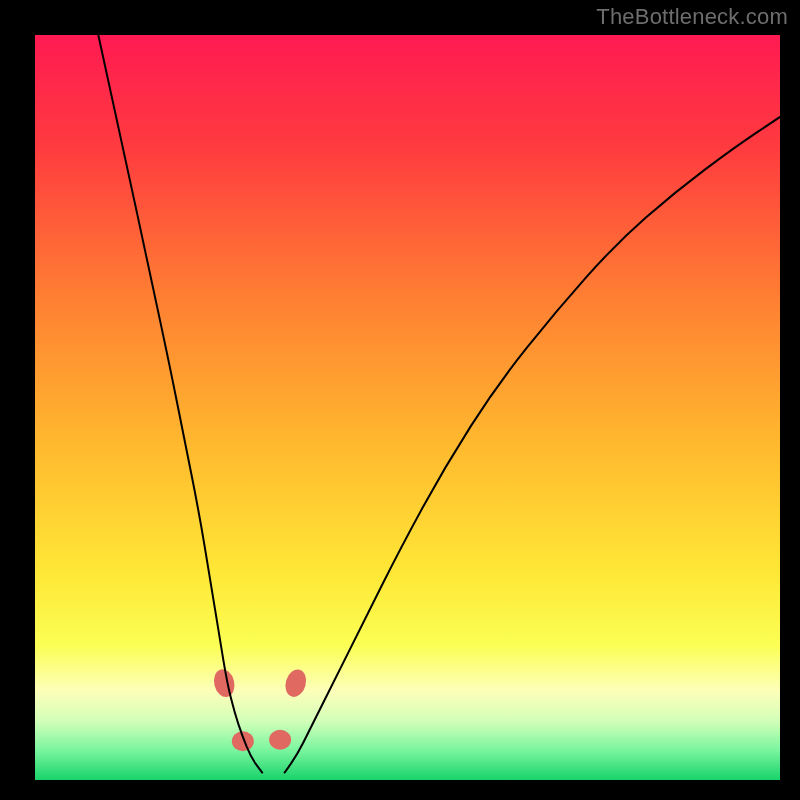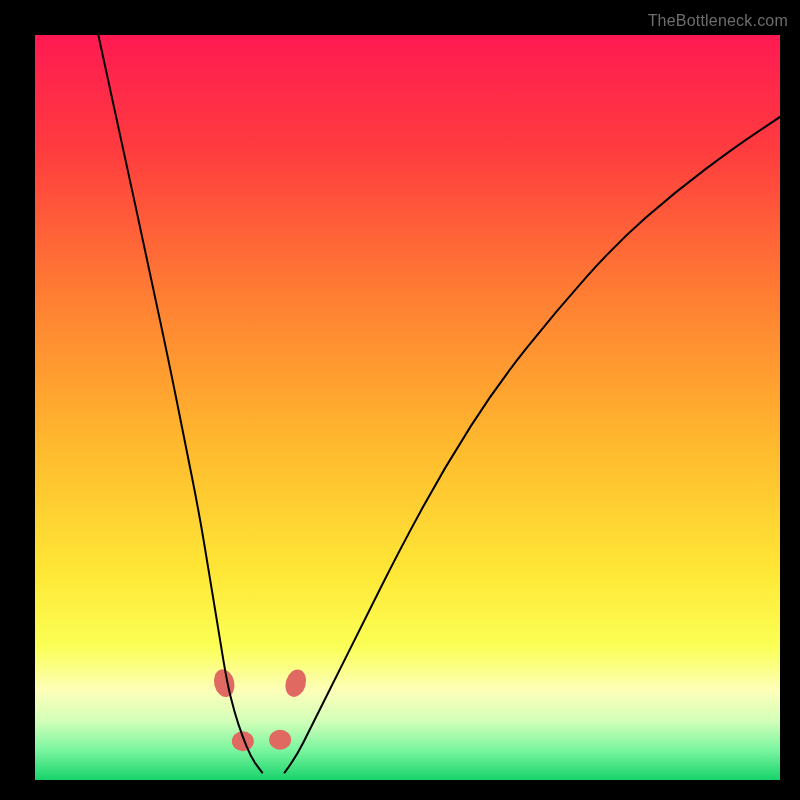--- a/index.html
+++ b/index.html
@@ -22,24 +22,24 @@
   .plot {
     position: absolute;
     left: 35px;
     top: 35px;
     width: 745px;
     height: 745px;
     overflow: hidden;
   }
   .watermark {
     position: absolute;
-    top: 12px;
+    top: 4px;
     right: 12px;
     color: #6d6d6d;
-    font-size: 16px;
+    font-size: 22px;
     font-weight: 500;
     letter-spacing: 0.2px;
     z-index: 20;
   }
   svg {
     display: block;
   }
 </style>
 </head>
 <body>

